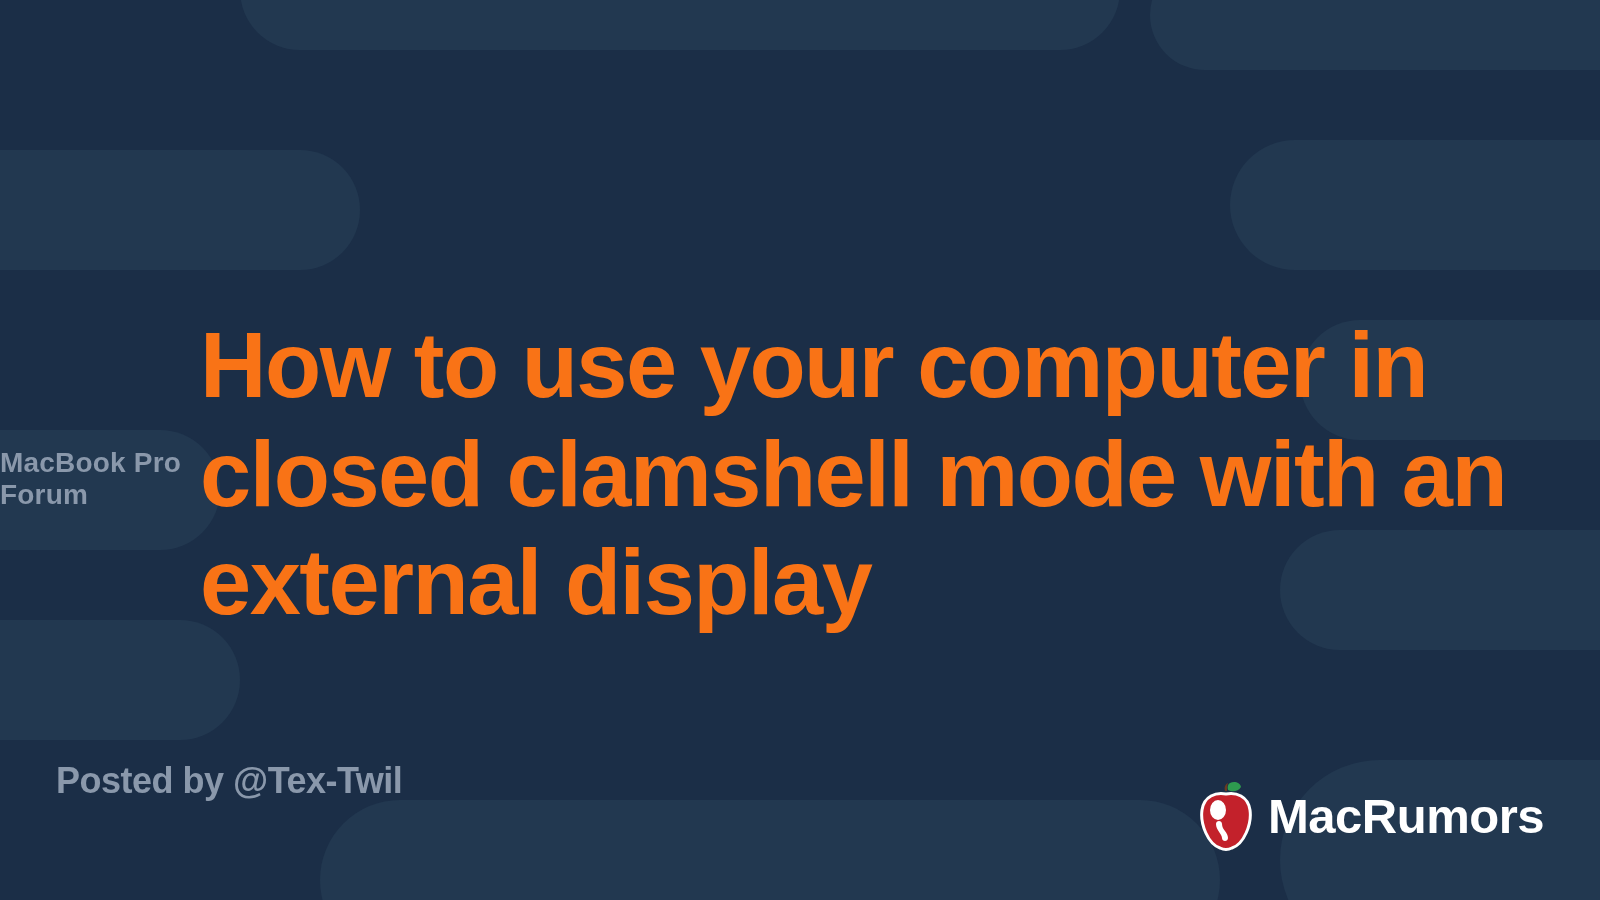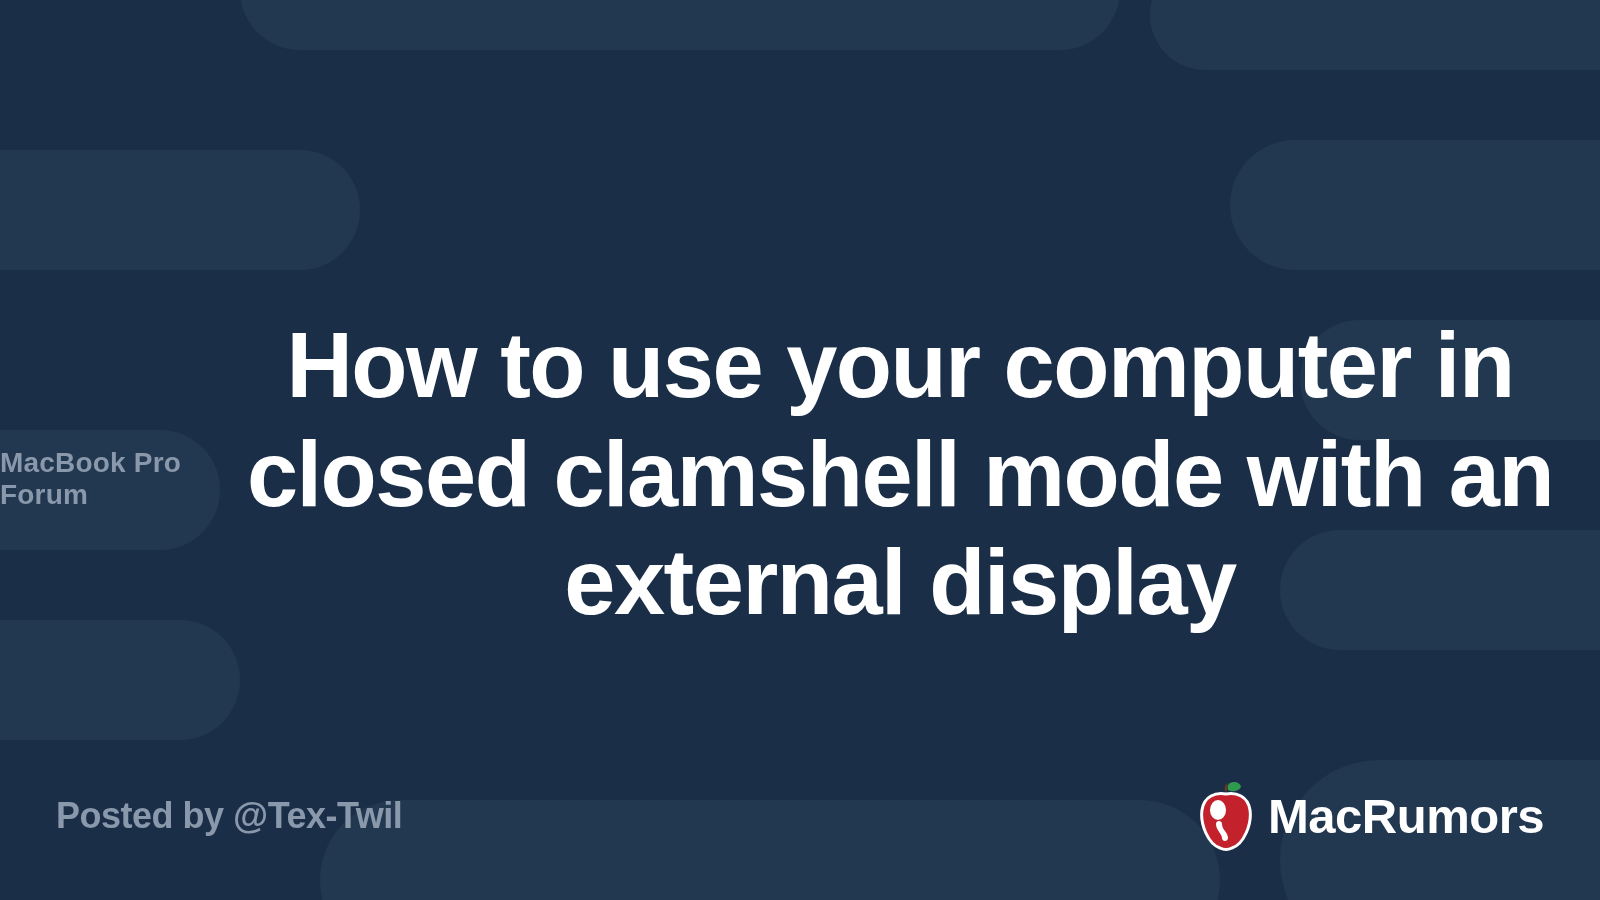--- a/index.html
+++ b/index.html
@@ -23,35 +23,34 @@
     align-items: center;
   }
   .forum-label {
     color: #8a98ab;
     font-size: 28px;
     font-weight: 600;
     margin-top: 58px;
     letter-spacing: 0.2px;
   }
   .title {
-    color: #ffffff;
+    color: #f97316;
     font-size: 92px;
     font-weight: 700;
-    text-align: center;
+    text-align: left;
     line-height: 1.18;
     margin-top: 48px;
     letter-spacing: -1.5px;
     max-width: 1400px;
   }
   .footer {
     position: absolute;
     left: 0; right: 0; bottom: 0;
     height: 140px;
     display: flex;
-    align-items: center;
     justify-content: space-between;
     padding: 0 56px 28px 56px;
   }
   .posted-by {
     color: #8a98ab;
     font-size: 36px;
     font-weight: 600;
     letter-spacing: -0.5px;
   }
   .brand {

